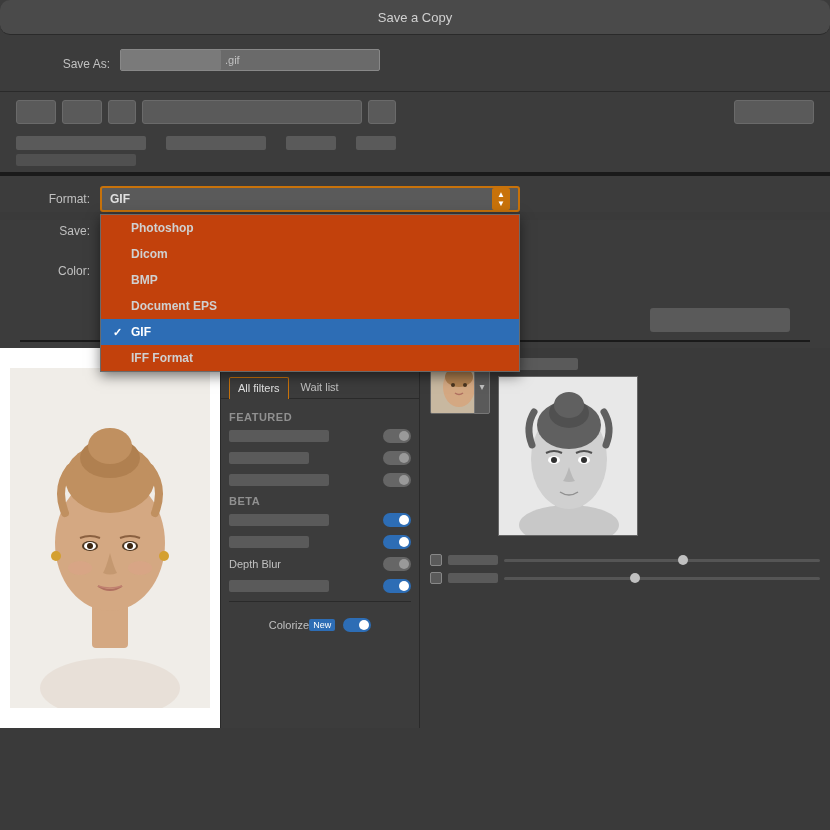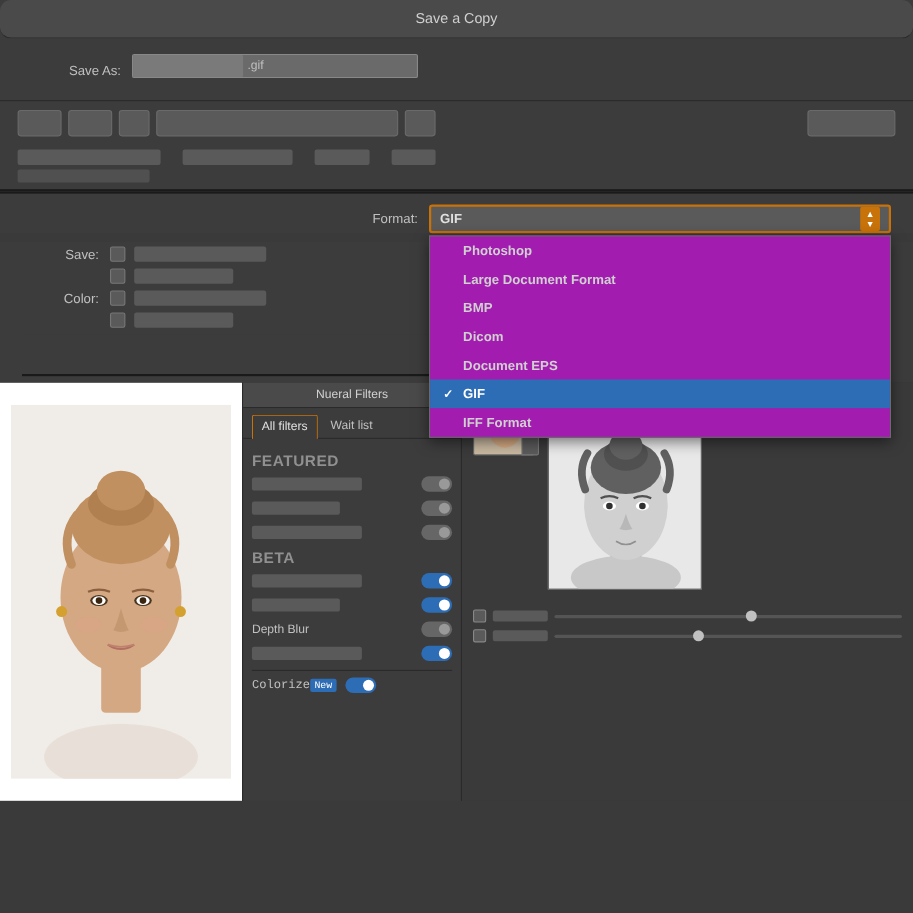--- a/index.html
+++ b/index.html
@@ -137,21 +137,20 @@
     .format-section {
       background: #3c3c3c;
       padding: 10px 20px 0 20px;
       border-top: 2px solid #1a1a1a;
     }
 
     .format-row {
       display: flex;
       align-items: center;
       margin-bottom: 8px;
-      justify-content: flex-end;
     }
     .format-label {
       color: #c0c0c0;
       font-size: 12px;
       width: 70px;
       text-align: right;
       margin-right: 10px;
       flex-shrink: 0;
     }
     .format-select-wrapper {
@@ -191,21 +190,21 @@
       font-size: 8px;
       line-height: 1;
     }
 
     
     .format-dropdown {
       position: absolute;
       top: 28px;
       left: 0;
       width: 100%;
-      background: #a21caf;
+      background: #c2410c;
       border: 1px solid #6a6a6a;
       box-shadow: 0 4px 12px rgba(0,0,0,0.5);
       z-index: 100;
     }
     .dropdown-item {
       padding: 6px 12px;
       color: #d0d0d0;
       font-size: 12px;
       cursor: pointer;
       display: flex;
@@ -329,21 +328,21 @@
       padding-bottom: 5px;
       margin-bottom: -1px;
     }
     .neural-filters-list {
       padding: 8px;
       overflow-y: auto;
       flex: 1;
     }
     .section-header {
       color: #909090;
-      font-size: 14px;
+      font-size: 11px;
       font-weight: bold;
       letter-spacing: 0.5px;
       margin-bottom: 6px;
       margin-top: 4px;
     }
     .filter-item {
       display: flex;
       align-items: center;
       justify-content: space-between;
       margin-bottom: 8px;
@@ -390,25 +389,24 @@
       height: 10px;
       background: white;
       border-radius: 50%;
       top: 2px;
       right: 2px;
     }
 
     .colorize-row {
       display: flex;
       align-items: center;
-      justify-content: flex-start;
+      justify-content: center;
       margin-top: 4px;
-      padding-top: 6px;
+      padding-top: 16px;
       border-top: 1px solid #2a2a2a;
-      font-family: Liberation Mono, monospace;
     }
     .colorize-label {
       color: #c0c0c0;
       font-size: 11px;
     }
     .new-badge {
       background: #2d6db5;
       color: white;
       font-size: 9px;
       padding: 1px 4px;
@@ -574,29 +572,25 @@
         </div>
       </div>
 
       <div class="format-dropdown">
         <div class="dropdown-item">
           <span class="checkmark"></span>
           <span>Photoshop</span>
         </div>
         <div class="dropdown-item">
           <span class="checkmark"></span>
-          <span>Large Document Format</span>
+          <span>Dicom</span>
         </div>
         <div class="dropdown-item">
           <span class="checkmark"></span>
           <span>BMP</span>
-        </div>
-        <div class="dropdown-item">
-          <span class="checkmark"></span>
-          <span>Dicom</span>
         </div>
         <div class="dropdown-item">
           <span class="checkmark"></span>
           <span>Document EPS</span>
         </div>
         <div class="dropdown-item selected">
           <span class="checkmark">✓</span>
           <span>GIF</span>
         </div>
         <div class="dropdown-item">

